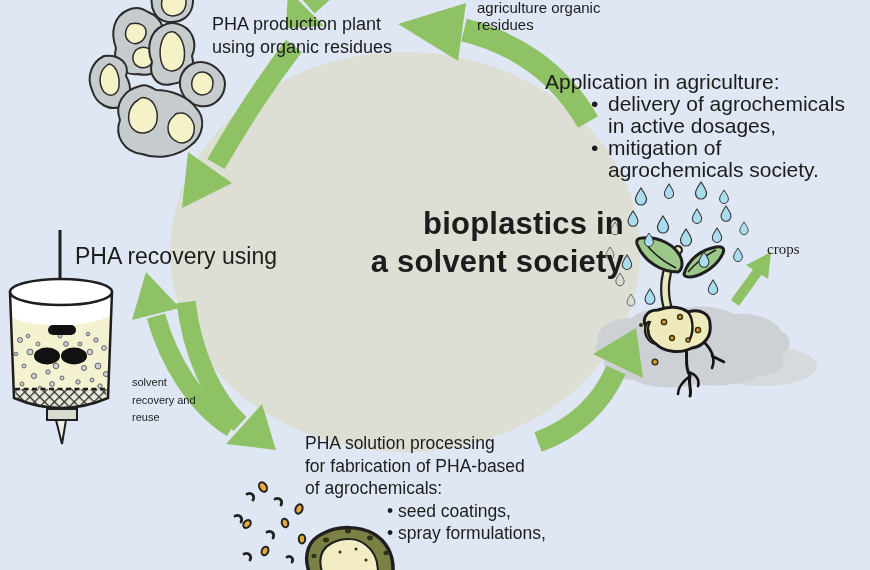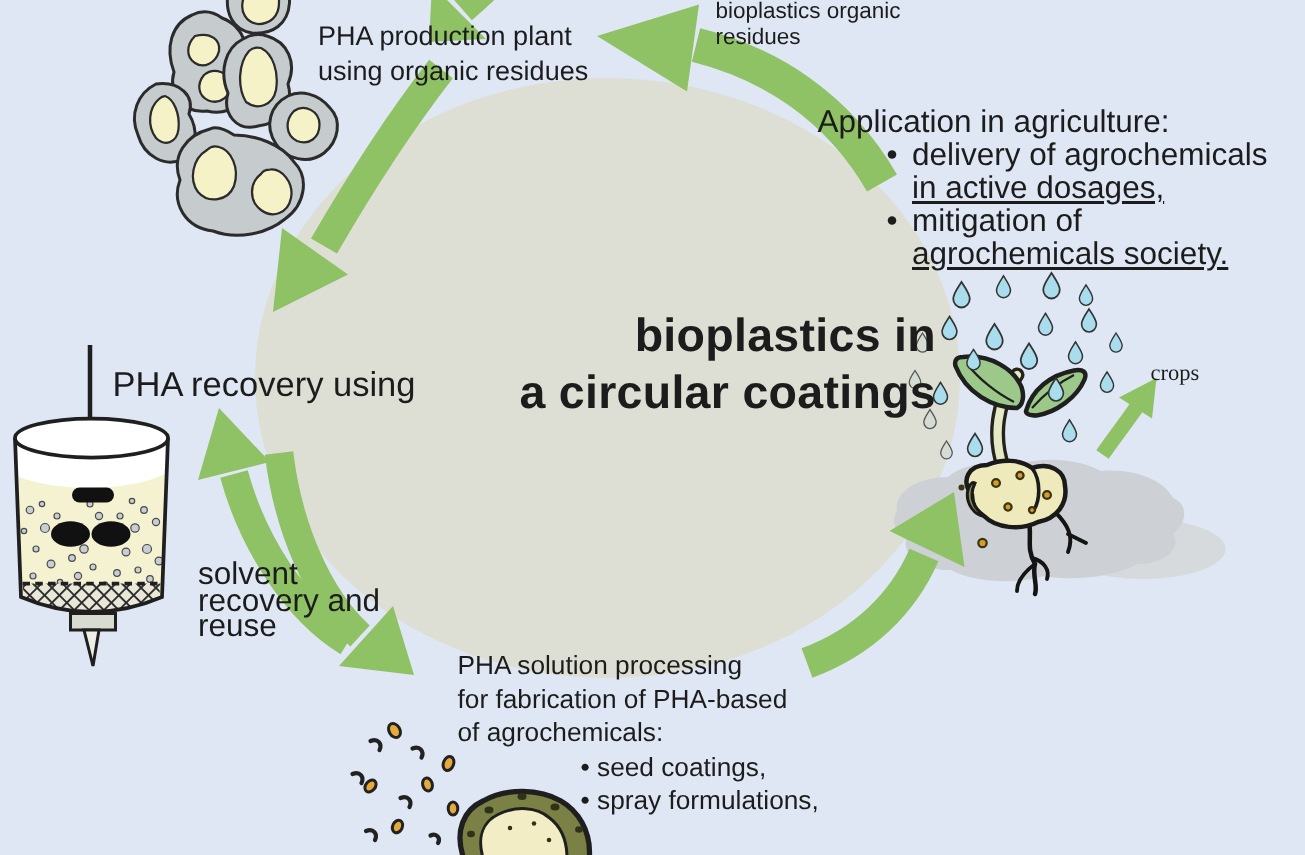--- a/index.html
+++ b/index.html
@@ -7,27 +7,27 @@
           font-family:"Liberation Sans", sans-serif;color:#1c1c1c;}
   #circle{position:absolute;left:170px;top:52px;width:470px;height:400px;border-radius:50%;
           background:#dedfd4;}
   svg.layer{position:absolute;left:0;top:0;}
   .label{position:absolute;white-space:nowrap;}
   .lbl-production{left:212px;top:13px;font-size:18px;line-height:23px;}
   .lbl-residues{left:477px;top:-1px;font-size:15px;line-height:17px;}
   .lbl-application{left:545px;top:71px;font-size:21px;line-height:22px;}
   .lbl-crops{left:767px;top:241px;font-size:15px;font-family:Liberation Serif, serif;}
   .lbl-recovery{left:75px;top:244px;font-size:23px;line-height:25px;}
-  .lbl-solvent{left:132px;top:374px;font-size:21px;line-height:17.5px;}
+  .lbl-solvent{left:132px;top:374px;font-size:11px;line-height:17.5px;}
   .lbl-title{left:214px;top:205px;width:410px;text-align:right;font-size:31px;line-height:38px;
              font-weight:bold;letter-spacing:0.2px;}
   .lbl-processing{left:305px;top:432px;font-size:17.5px;line-height:22.5px;}
   .bl{position:relative;padding-left:63px;}
   .bl .bul{position:absolute;left:46px;}
-  .blc{padding-left:63px;text-decoration:underline;}
+  .blc{padding-left:63px;}
   .lbl-processing .bl{padding-left:93px;}
   .lbl-processing .bl .bul{left:82px;}
 </style>
 </head>
 <body>
 
 <div id="canvas">
 
   <div id="circle"></div>
 
@@ -235,21 +235,21 @@
       </g>
     </g>
   </svg>
 
   <div class="label lbl-production">
     <div>PHA production plant</div>
     <div>using organic residues</div>
   </div>
 
   <div class="label lbl-residues">
-    <div>bioplastics organic</div>
+    <div>agriculture organic</div>
     <div>residues</div>
   </div>
 
   <div class="label lbl-application">
     <div>Application in agriculture:</div>
     <div class="bl">
       <span class="bul">•</span>
       <span>delivery of agrochemicals</span>
     </div>
     <div class="blc">in active dosages,</div>
@@ -267,21 +267,21 @@
   </div>
 
   <div class="label lbl-solvent">
     <div>solvent</div>
     <div>recovery and</div>
     <div>reuse</div>
   </div>
 
   <div class="label lbl-title">
     <div>bioplastics in</div>
-    <div>a circular coatings</div>
+    <div>a solvent society</div>
   </div>
 
   <div class="label lbl-processing">
     <div>PHA solution processing</div>
     <div>for fabrication of PHA-based</div>
     <div>of agrochemicals:</div>
     <div class="bl">
       <span class="bul">•</span>
       <span>seed coatings,</span>
     </div>

